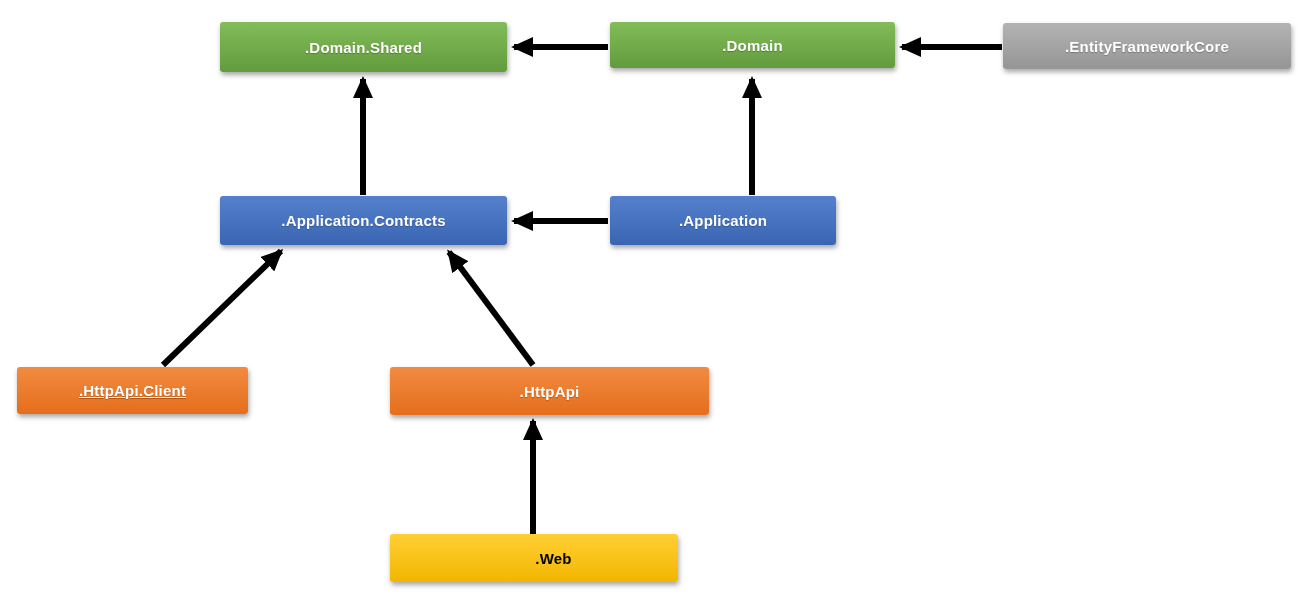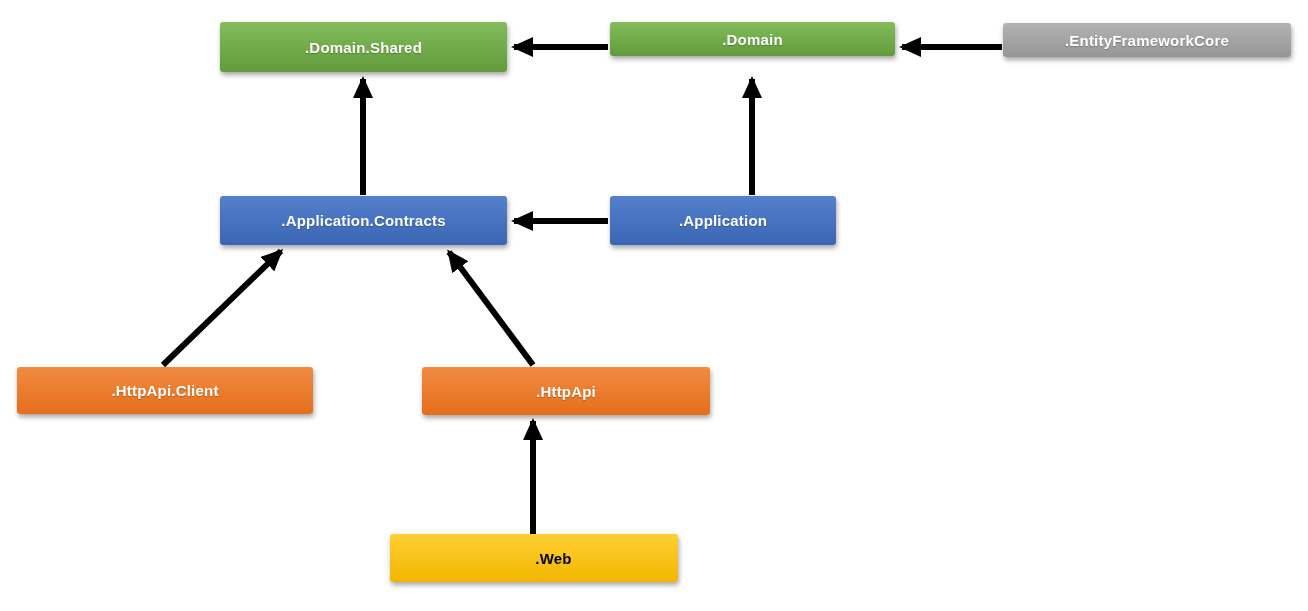--- a/index.html
+++ b/index.html
@@ -53,21 +53,21 @@
         <line x1="363" y1="195" x2="363" y2="79" stroke="#000000" stroke-width="6" marker-end="url(#arrowhead)"></line>
         <line x1="752" y1="195" x2="752" y2="79" stroke="#000000" stroke-width="6" marker-end="url(#arrowhead)"></line>
         <line x1="608" y1="221" x2="514" y2="221" stroke="#000000" stroke-width="6" marker-end="url(#arrowhead)"></line>
         <line x1="163" y1="365" x2="281" y2="251" stroke="#000000" stroke-width="6" marker-end="url(#arrowhead)"></line>
         <line x1="533" y1="365" x2="449" y2="252" stroke="#000000" stroke-width="6" marker-end="url(#arrowhead)"></line>
         <line x1="533" y1="534" x2="533" y2="421" stroke="#000000" stroke-width="6" marker-end="url(#arrowhead)"></line>
       </g>
   </svg>
   <div id="nodes">
       <div class="node" style="left: 220px; top: 22px; width: 287px; height: 50px; background: linear-gradient(rgb(131, 188, 89), rgb(97, 155, 60)); color: rgb(255, 255, 255); text-shadow: rgba(0, 0, 0, 0.25) 0px 1px 1px;">.Domain.Shared</div>
-      <div class="node" style="left: 610px; top: 22px; width: 285px; height: 34px; background: linear-gradient(rgb(131, 188, 89), rgb(97, 155, 60)); color: rgb(255, 255, 255); text-shadow: rgba(0, 0, 0, 0.25) 0px 1px 1px;">.Domain</div>
-      <div class="node" style="left: 1003px; top: 23px; width: 288px; height: 34px; background: linear-gradient(rgb(179, 179, 179), rgb(149, 149, 149)); color: rgb(255, 255, 255); text-shadow: rgba(0, 0, 0, 0.25) 0px 1px 1px;">.EntityFrameworkCore</div>
+      <div class="node" style="left: 610px; top: 22px; width: 285px; height: 46px; background: linear-gradient(rgb(131, 188, 89), rgb(97, 155, 60)); color: rgb(255, 255, 255); text-shadow: rgba(0, 0, 0, 0.25) 0px 1px 1px;">.Domain</div>
+      <div class="node" style="left: 1003px; top: 23px; width: 288px; height: 46px; background: linear-gradient(rgb(179, 179, 179), rgb(149, 149, 149)); color: rgb(255, 255, 255); text-shadow: rgba(0, 0, 0, 0.25) 0px 1px 1px;">.EntityFrameworkCore</div>
       <div class="node" style="left: 220px; top: 196px; width: 287px; height: 49px; background: linear-gradient(rgb(85, 128, 204), rgb(58, 101, 178)); color: rgb(255, 255, 255); text-shadow: rgba(0, 0, 0, 0.25) 0px 1px 1px;">.Application.Contracts</div>
       <div class="node" style="left: 610px; top: 196px; width: 226px; height: 49px; background: linear-gradient(rgb(85, 128, 204), rgb(58, 101, 178)); color: rgb(255, 255, 255); text-shadow: rgba(0, 0, 0, 0.25) 0px 1px 1px;">.Application</div>
-      <div class="node" style="left: 17px; top: 367px; width: 296px; height: 47px; background: linear-gradient(rgb(241, 139, 65), rgb(229, 110, 28)); color: rgb(255, 255, 255); text-shadow: rgba(0, 0, 0, 0.25) 0px 1px 1px;">.HttpApi.Client</div>
-      <div class="node" style="left: 390px; top: 367px; width: 288px; height: 48px; background: linear-gradient(rgb(241, 139, 65), rgb(229, 110, 28)); color: rgb(255, 255, 255); text-shadow: rgba(0, 0, 0, 0.25) 0px 1px 1px; margin-left: 32px;">.HttpApi</div>
+      <div class="node" style="left: 17px; top: 367px; width: 231px; height: 47px; background: linear-gradient(rgb(241, 139, 65), rgb(229, 110, 28)); color: rgb(255, 255, 255); text-shadow: rgba(0, 0, 0, 0.25) 0px 1px 1px; text-decoration: underline;">.HttpApi.Client</div>
+      <div class="node" style="left: 390px; top: 367px; width: 319px; height: 48px; background: linear-gradient(rgb(241, 139, 65), rgb(229, 110, 28)); color: rgb(255, 255, 255); text-shadow: rgba(0, 0, 0, 0.25) 0px 1px 1px;">.HttpApi</div>
       <div class="node" style="left: 390px; top: 534px; width: 288px; height: 48px; background: linear-gradient(rgb(255, 207, 51), rgb(242, 182, 0)); color: rgb(0, 0, 0); padding-left: 39px;">.Web</div>
     </div>
 </div>
 
 </body></html>

